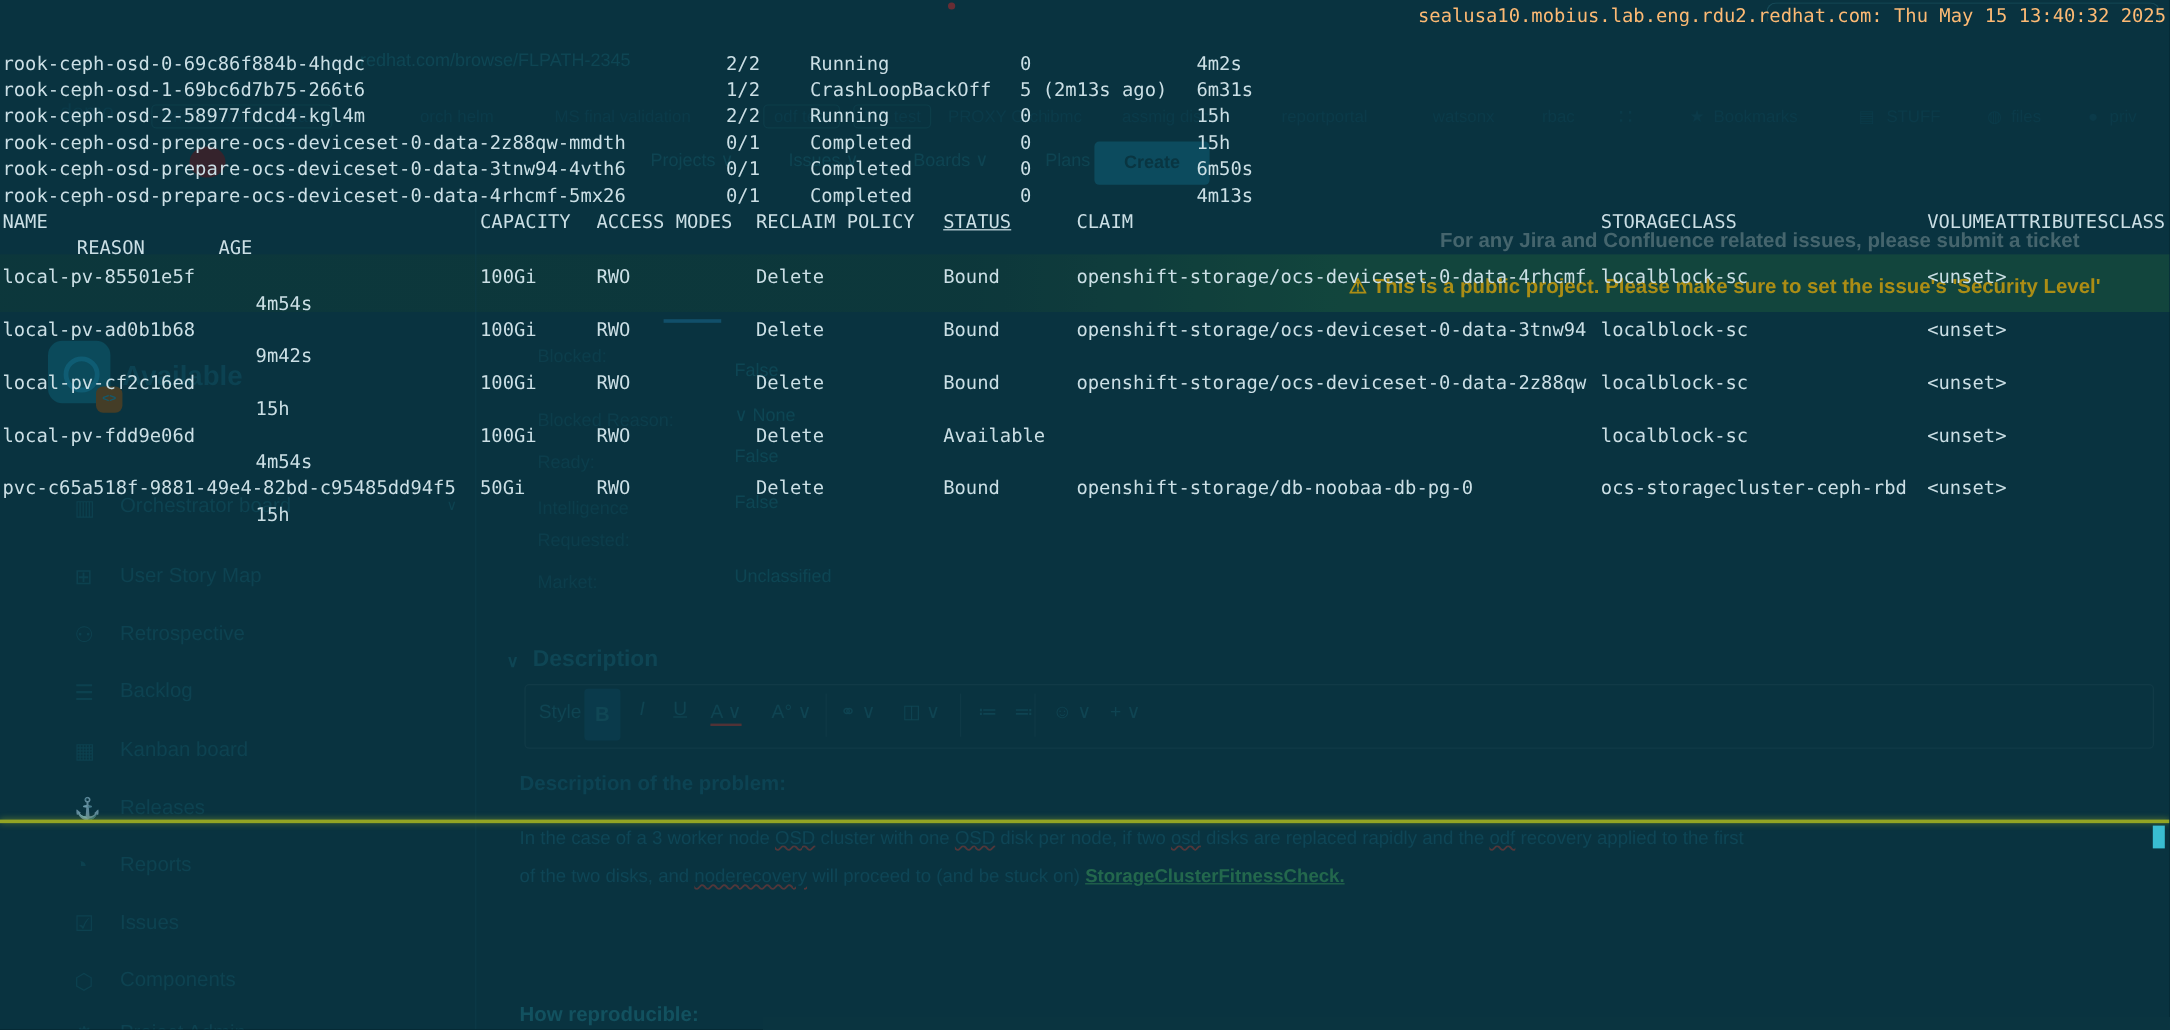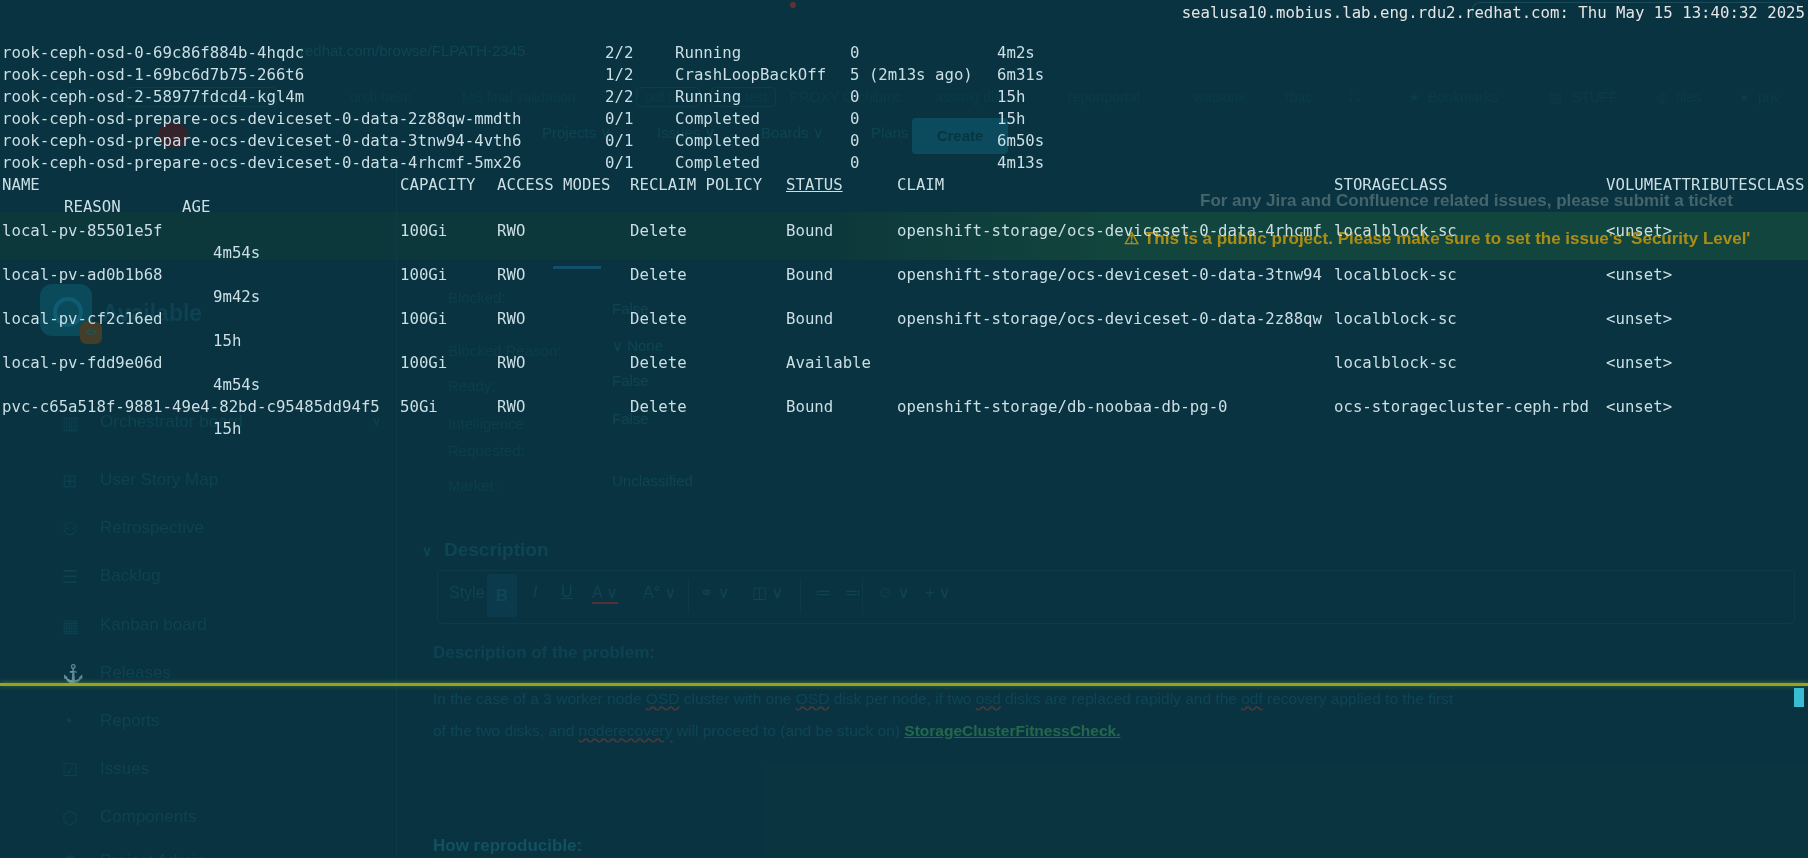--- a/index.html
+++ b/index.html
@@ -8,21 +8,21 @@
   
   .term{position:absolute;left:0;width:100%;}
   #term-top{top:0;height:684px;background:rgba(6,44,56,0.28);}
   #term-bottom{top:686px;height:172px;background:rgba(6,44,56,0.28);}
   #divider{position:absolute;left:0;top:683px;width:100%;height:3px;background:#93a524;
            box-shadow:0 0 5px rgba(180,200,40,.55);}
   #cursor{position:absolute;left:1794px;top:688px;width:10px;height:19px;background:#39bdd2;}
   .cell{position:absolute;white-space:pre;font-family:"DejaVu Sans Mono",monospace;
         font-size:15.7px;line-height:19px;color:#cbdfe5;}
   .tr-right{position:absolute;right:3px;white-space:pre;font-family:"DejaVu Sans Mono",monospace;
-        font-size:15.7px;color:#e5e5e5;}
+        font-size:15.7px;color:#fdba74;}
   
   #jira{position:absolute;inset:0;}
   .ghost{position:absolute;white-space:pre;color:#104c5a;font-size:15px;}
   .ghost-dim{color:#0d4150;}
   .ghost-bright{color:#186875;}
   .pill{border:1px solid #0f4450;border-radius:4px;padding:1px 8px;margin:-2px -9px;}
   #banner-band{position:absolute;left:0;top:212px;width:100%;height:48px;
     background:linear-gradient(90deg,rgba(20,66,53,.45) 0%,rgba(20,66,53,.5) 45%,#17503f 62%,#17503f 100%);}
   #banner1{position:absolute;left:1200px;top:191px;font-size:17px;font-weight:bold;color:#5e7c82;white-space:pre;}
   #banner2{position:absolute;left:1124px;top:228px;font-size:17px;font-weight:bold;color:#eab308;white-space:pre;}

